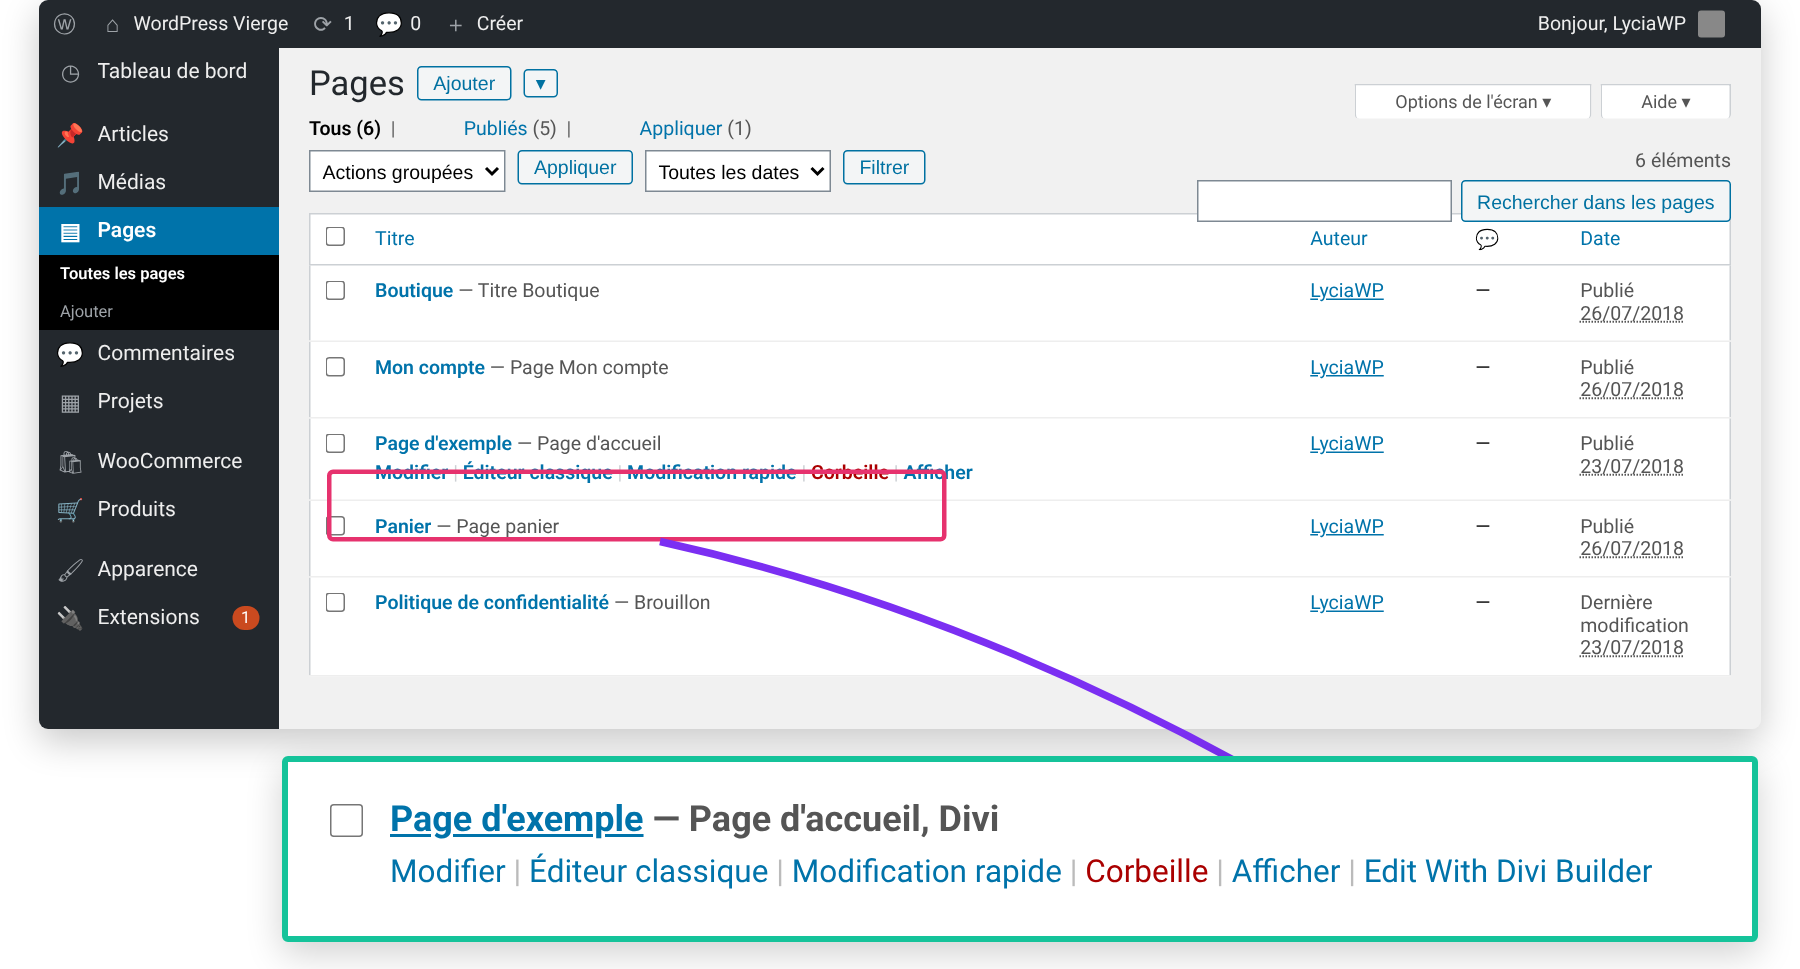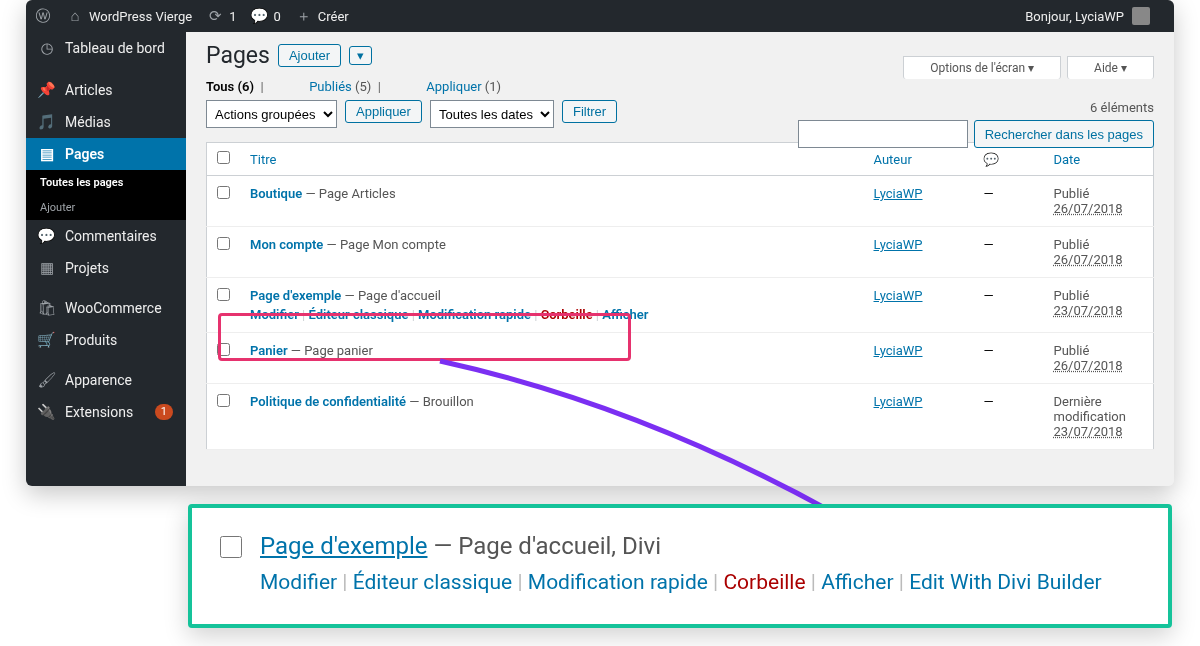--- a/index.html
+++ b/index.html
@@ -46,21 +46,21 @@
   .row-actions{font-size:13px;color:#ccd0d4;margin-top:4px;}
   .row-actions a{color:#0073aa;text-decoration:none;}
   .row-actions .trash{color:#a00;}
   .auth{color:#0073aa;}
   .dt{color:#555;}
   .dt u{text-decoration-style:dotted;}
   .hlbox{position:absolute;border:3px solid #e6326e;border-radius:4px;pointer-events:none;}
   .zoom{position:absolute;left:188px;top:504px;width:984px;border:4px solid #15c39a;border-radius:4px;background:#fff;padding:24px 28px 30px 28px;box-shadow:0 8px 24px rgba(0,0,0,.18);}
   .zoom .row{display:flex;align-items:flex-start;gap:18px;}
   .zoom input[type=checkbox]{width:22px;height:22px;margin-top:4px;}
-  .zoom .tt{font-size:24px;color:#555;font-weight:400;}
+  .zoom .tt{font-size:24px;color:#555;font-weight:700;}
   .zoom .tt a{color:#0073aa;}
   .zoom .ra{font-size:21px;margin-top:10px;color:#bbb;}
   .zoom .ra a{color:#0073aa;text-decoration:none;}
   .zoom .ra .trash{color:#a00;}
   .arrow{position:absolute;pointer-events:none;}
 </style>
 </head>
 <body>
 
 <div class="canvas">
@@ -177,21 +177,21 @@
           <th class="chk"><input type="checkbox" style=""></th>
           <th>Titre</th>
           <th style="width:110px">Auteur</th>
           <th style="width:70px;color:#555">💬</th>
           <th style="width:110px">Date</th>
         </tr>
             </thead>
         <tbody id="tb">
               <tr>
     <td class="chk"><input type="checkbox" style=""></td>
-    <td class="title"><a href="#">Boutique</a> <span class="state">— Page Articles</span></td>
+    <td class="title"><a href="#">Boutique</a> <span class="state">— Titre Boutique</span></td>
     <td><a href="#" class="auth">LyciaWP</a></td>
     <td>—</td>
     <td class="dt">Publié<br><u>26/07/2018</u></td>
               </tr>
               <tr>
     <td class="chk"><input type="checkbox" style=""></td>
     <td class="title"><a href="#">Mon compte</a> <span class="state">— Page Mon compte</span></td>
     <td><a href="#" class="auth">LyciaWP</a></td>
     <td>—</td>
     <td class="dt">Publié<br><u>26/07/2018</u></td>

